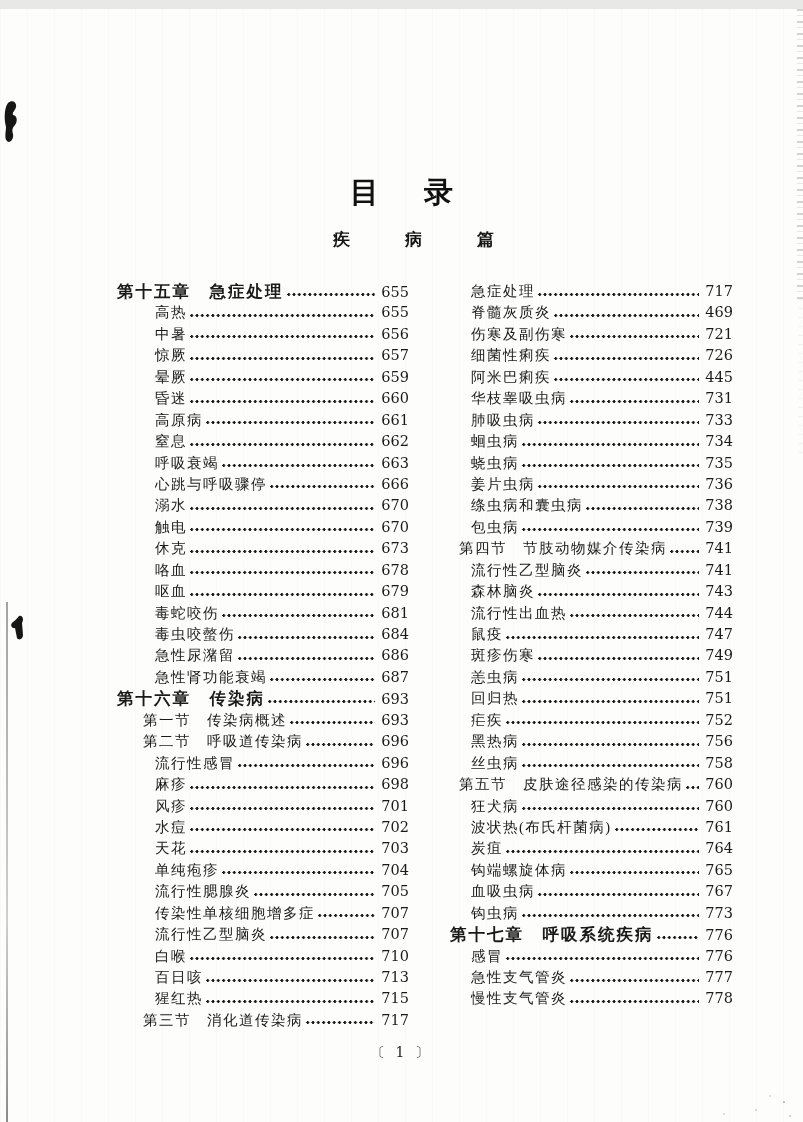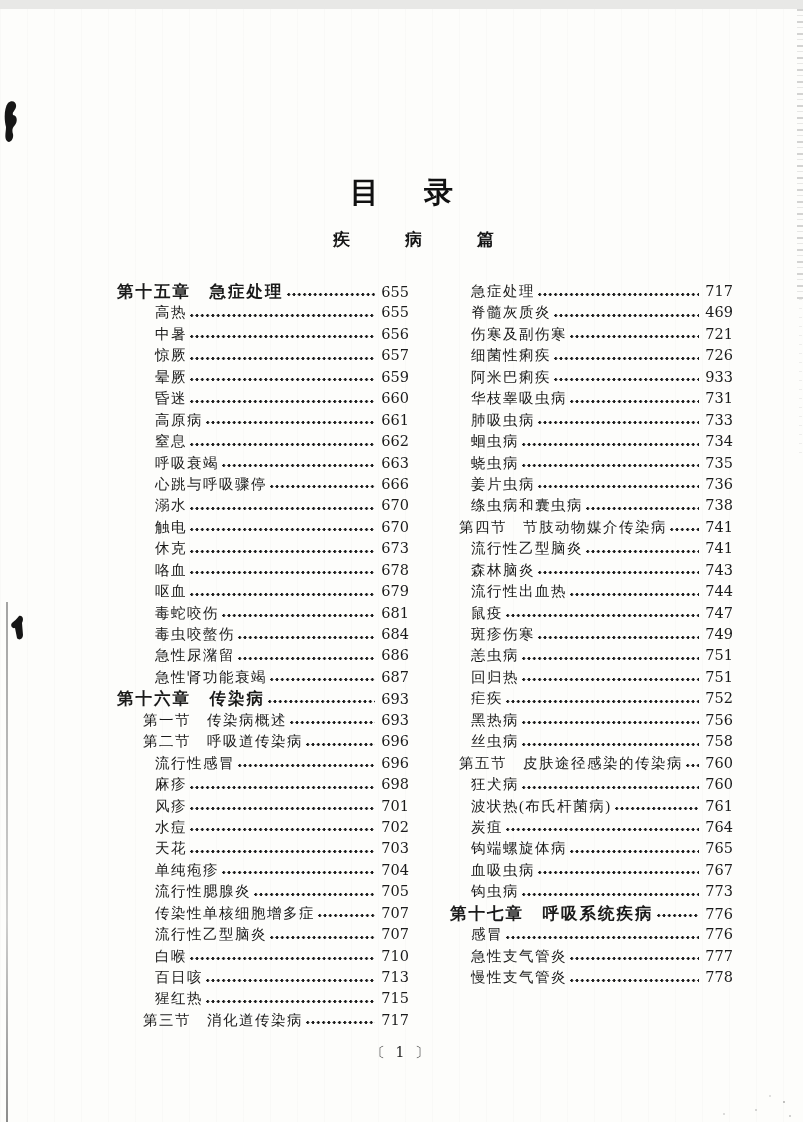--- a/index.html
+++ b/index.html
@@ -320,21 +320,21 @@
           <span class="pg">721</span>
         </div>
         <div class="row type-item">
           <span class="t">细菌性痢疾</span>
           <span class="leader"></span>
           <span class="pg">726</span>
         </div>
         <div class="row type-item">
           <span class="t">阿米巴痢疾</span>
           <span class="leader"></span>
-          <span class="pg">933</span>
+          <span class="pg">445</span>
         </div>
         <div class="row type-item">
           <span class="t">华枝睾吸虫病</span>
           <span class="leader"></span>
           <span class="pg">731</span>
         </div>
         <div class="row type-item">
           <span class="t">肺吸虫病</span>
           <span class="leader"></span>
           <span class="pg">733</span>
@@ -351,20 +351,25 @@
         </div>
         <div class="row type-item">
           <span class="t">姜片虫病</span>
           <span class="leader"></span>
           <span class="pg">736</span>
         </div>
         <div class="row type-item">
           <span class="t">绦虫病和囊虫病</span>
           <span class="leader"></span>
           <span class="pg">738</span>
+        </div>
+        <div class="row type-item">
+          <span class="t">包虫病</span>
+          <span class="leader"></span>
+          <span class="pg">739</span>
         </div>
         <div class="row type-section">
           <span class="t">第四节　节肢动物媒介传染病</span>
           <span class="leader"></span>
           <span class="pg">741</span>
         </div>
         <div class="row type-item">
           <span class="t">流行性乙型脑炎</span>
           <span class="leader"></span>
           <span class="pg">741</span>

